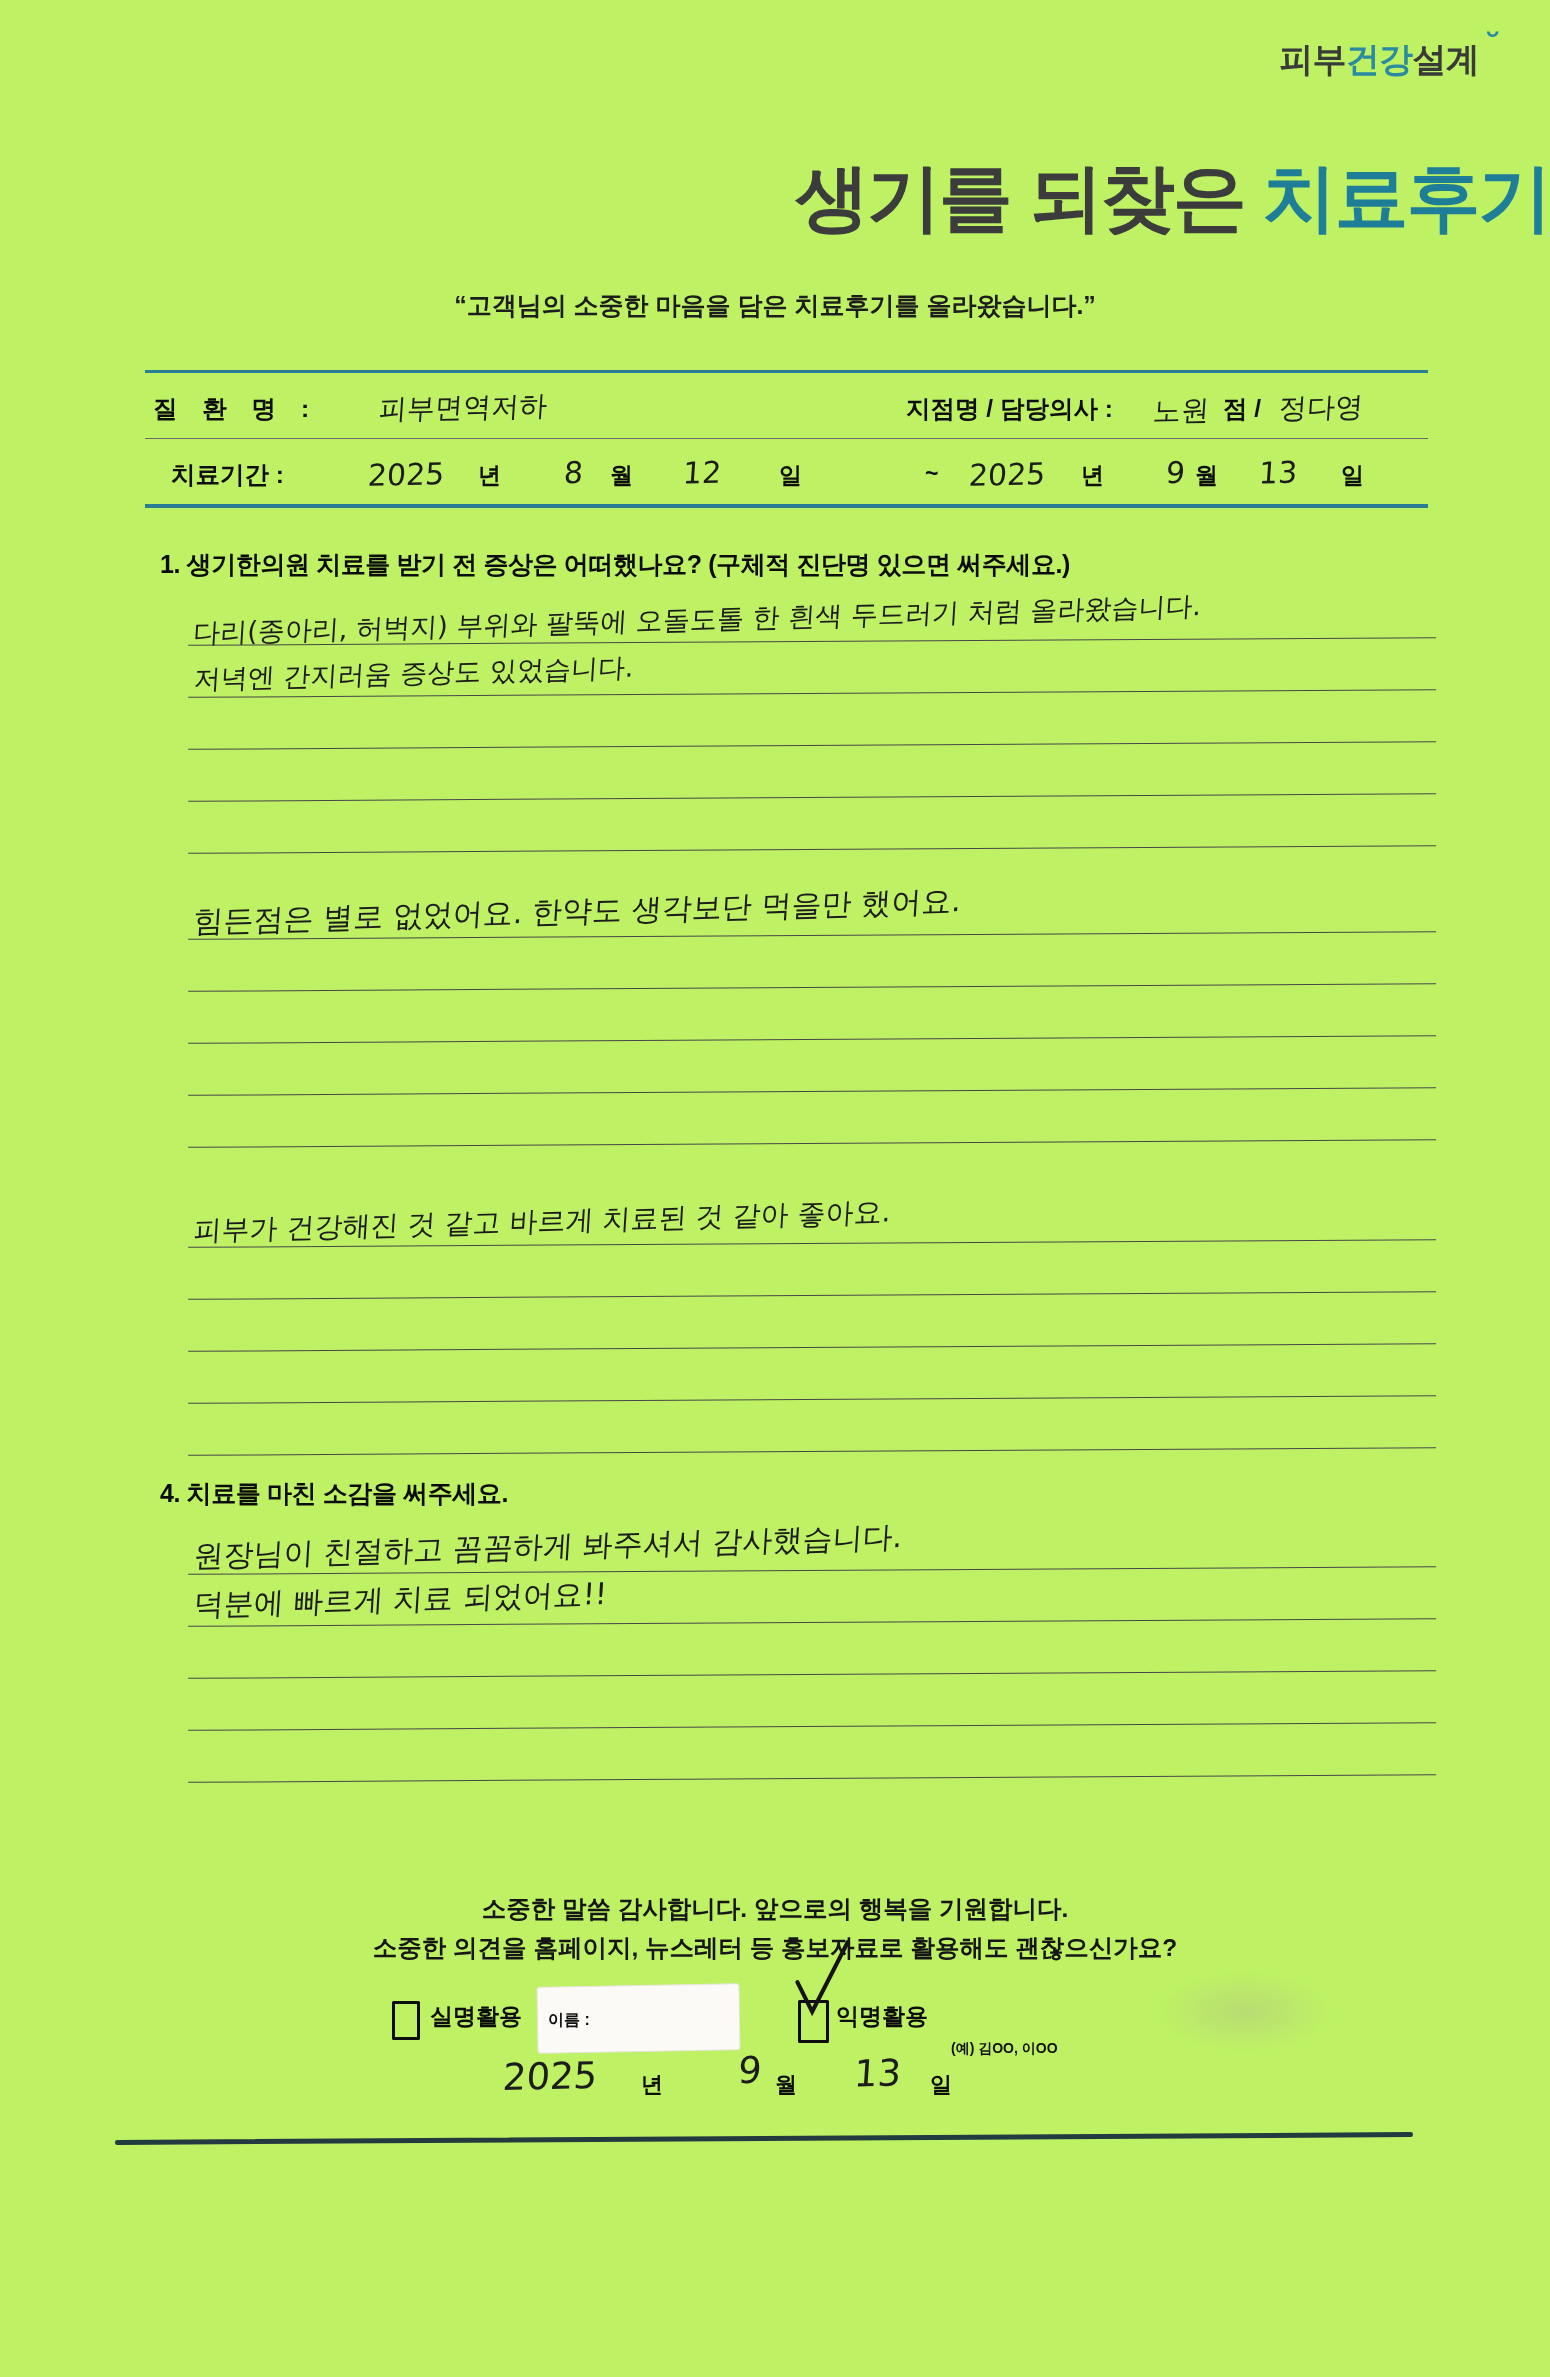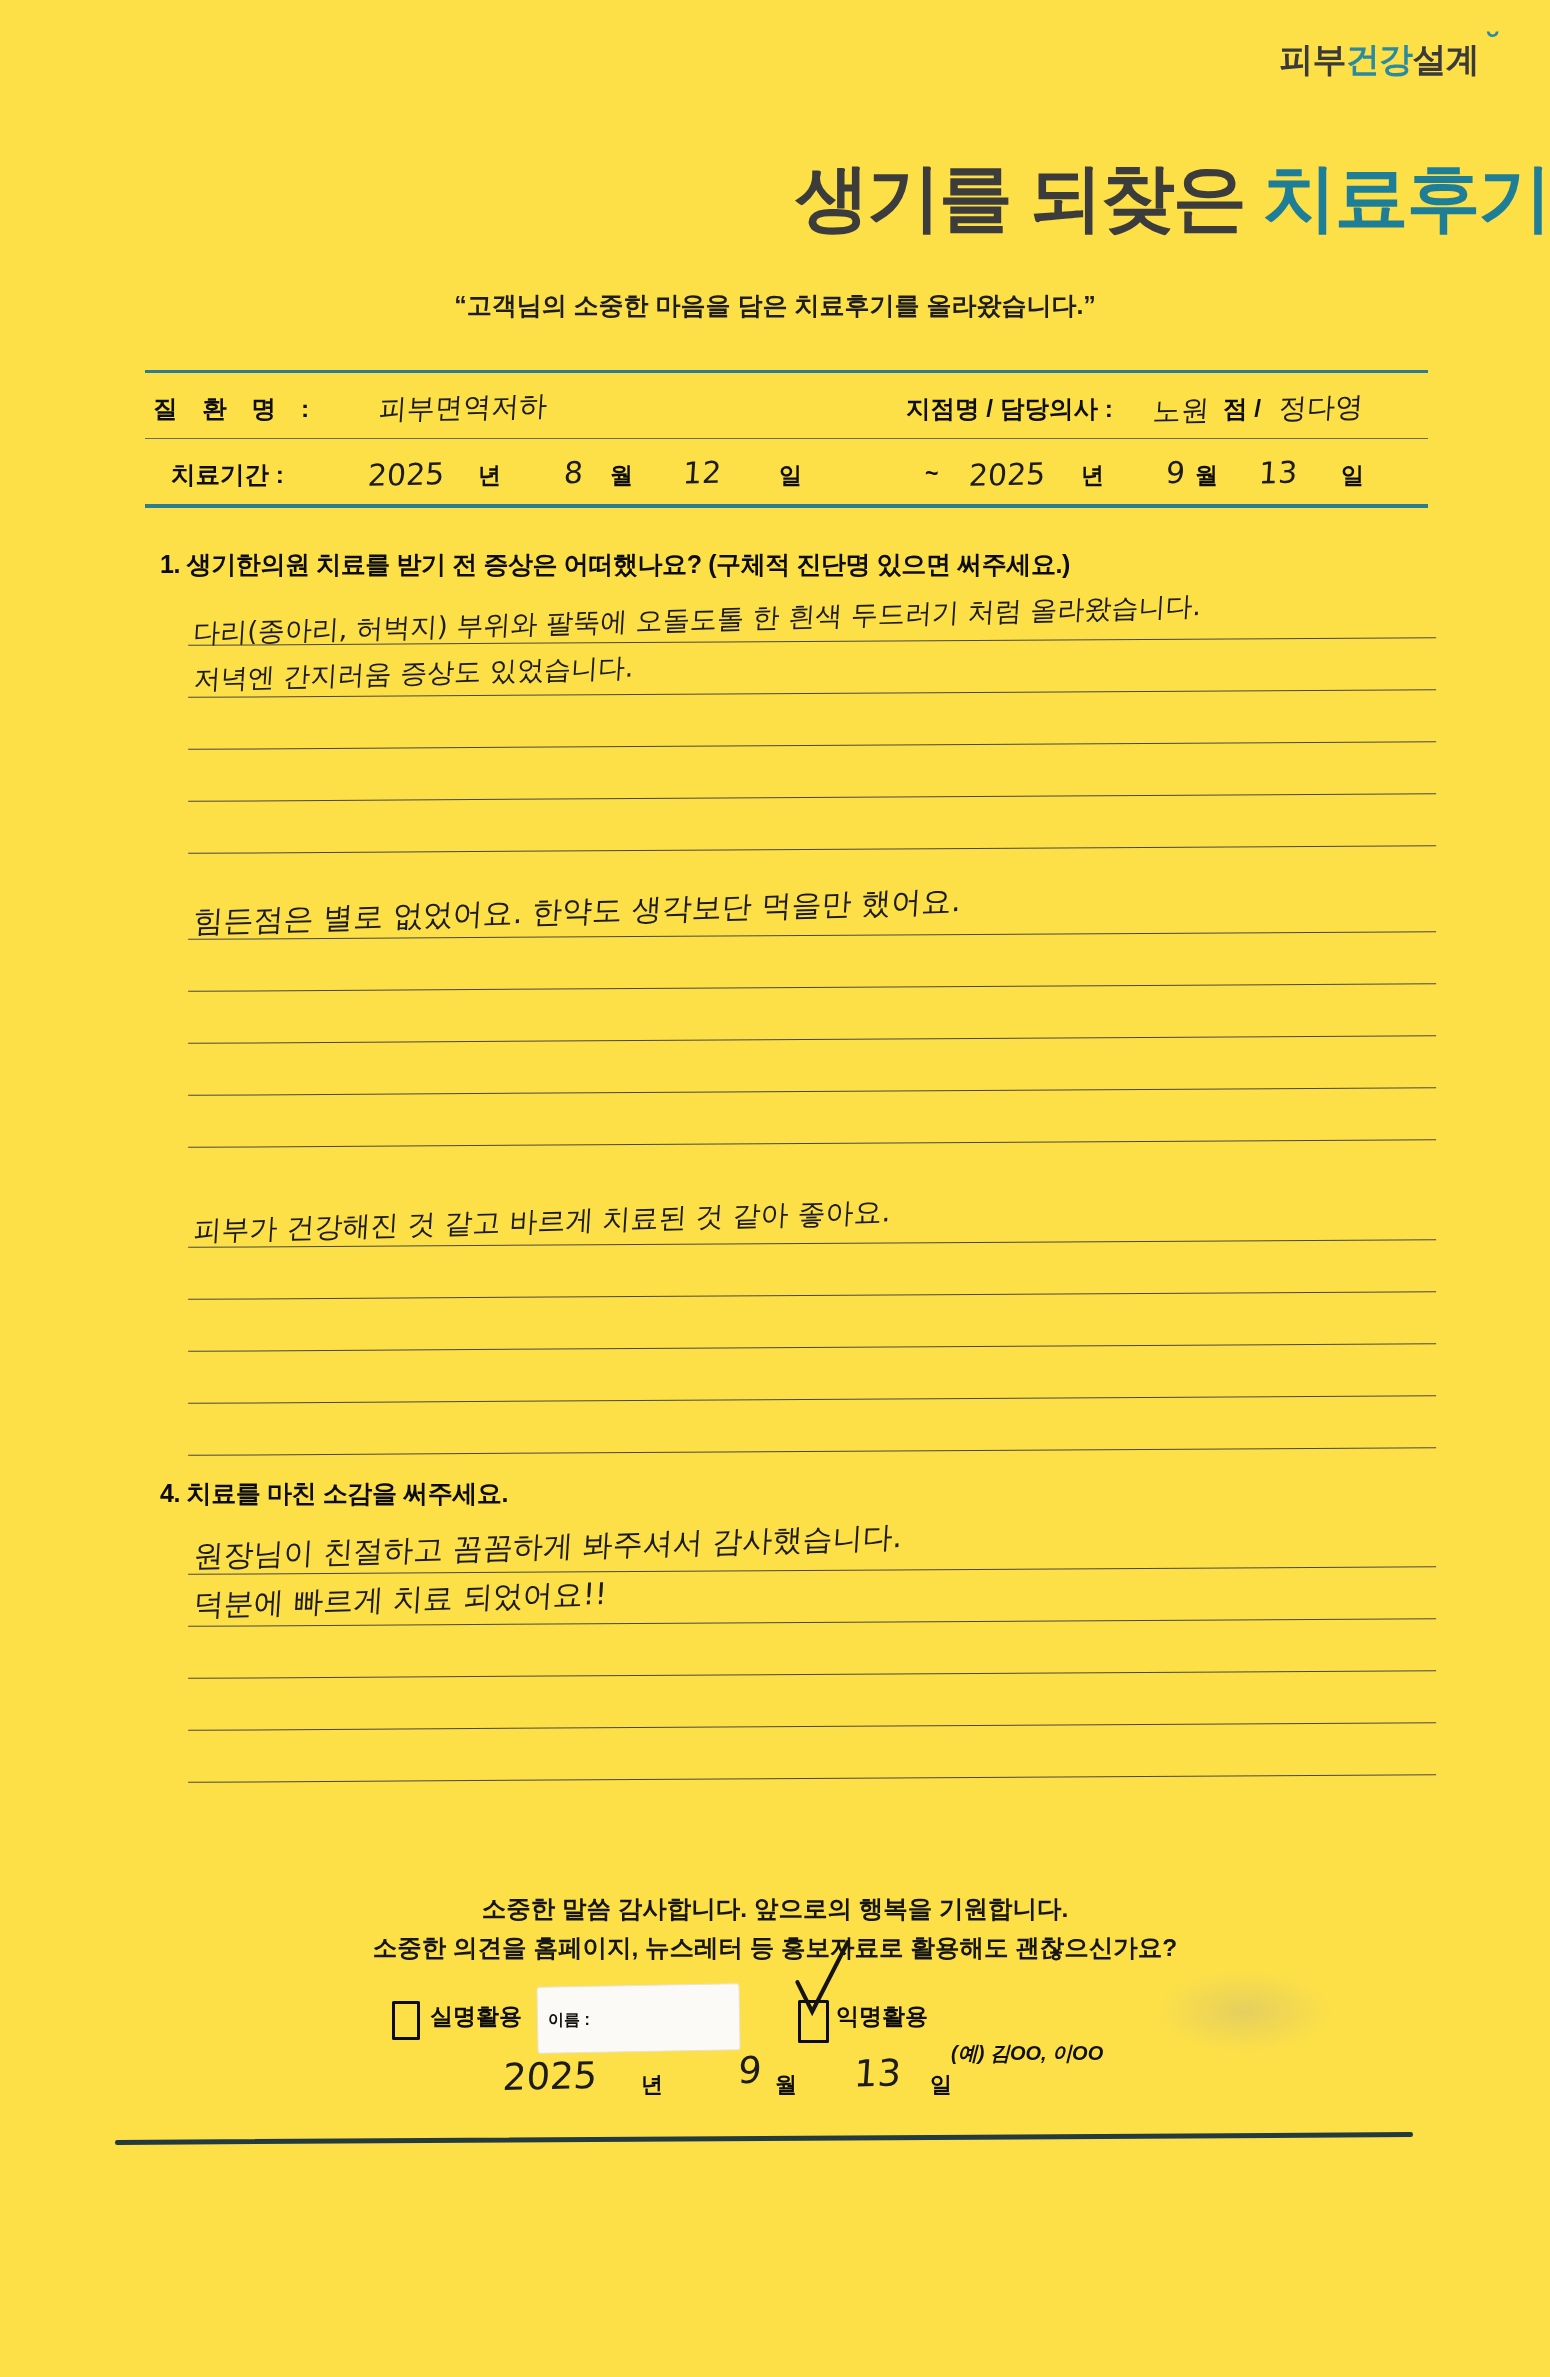--- a/index.html
+++ b/index.html
@@ -1,19 +1,19 @@
 <!DOCTYPE html>
 <html style="font-size:12px"><head>
 <meta charset="utf-8">
 <style>
   html,body{margin:0;padding:0;background:#ffffff;}
   .page{
     position:relative;
     width:1550px;height:2377px;
-    background:#fde047;
+    background:#bef264;
     overflow:hidden;
     font-family:"Liberation Sans","DejaVu Sans",sans-serif;
     color:#111;
   }
   
   .logo{position:absolute;top:37px;right:71px;font-size:34px;font-weight:600;color:#3a3a3a;letter-spacing:-0.7px;}
   .logo .accent{font-weight:800;}
   .logo .mark{position:absolute;top:-12px;right:-19.3px;font-size:34px;font-weight:800;}
   
   .title{position:absolute;top:149px;left:0;width:100%;text-align:right;font-size:74px;font-weight:800;letter-spacing:-2.2px;color:#3c3c3c;}
@@ -36,21 +36,21 @@
   .sec.s2{margin-bottom:48px;}
   .sec.s3{margin-bottom:25px;}
   
   .closing{position:absolute;top:1889px;left:0;width:100%;text-align:center;font-size:24.5px;font-weight:700;color:#161616;line-height:39px;}
   
   .chkbox{position:absolute;border:3px solid #0d0d0d;background:transparent;border-radius:1.5px;}
   .consent-lbl{position:absolute;font-size:23px;font-weight:700;color:#0d0d0d;}
   .name-lbl{position:absolute;font-size:16px;font-weight:700;color:#101010;}
   .whiteout{position:absolute;background:#fbfaf6;border:0.7px solid #e6e3d8;border-radius:3px;transform:rotate(-1deg);}
   .smudge{position:absolute;background:radial-gradient(closest-side,rgba(168,164,154,0.28),rgba(168,164,154,0.0));border-radius:10.4px;}
-  .example{position:absolute;font-size:20px;font-weight:700;color:#101010;font-style:italic;}
+  .example{position:absolute;font-size:14px;font-weight:700;color:#101010;}
   .check-icon{position:absolute;}
   
   .bdate-hw{position:absolute;font-size:37px;}
   .bdate-unit{position:absolute;font-size:22px;font-weight:700;color:#0e0e0e;}
   
   .bottom-rule{position:absolute;top:2136px;left:115px;width:1298px;height:5.2px;background:#233a3f;transform:rotate(-0.35deg);border-radius:2.2px;}
   .footer{position:absolute;top:2181px;left:0;width:100%;text-align:center;font-size:30px;font-weight:700;color:#155f78;letter-spacing:-0.4px;}
 </style>
 </head>
 <body>

